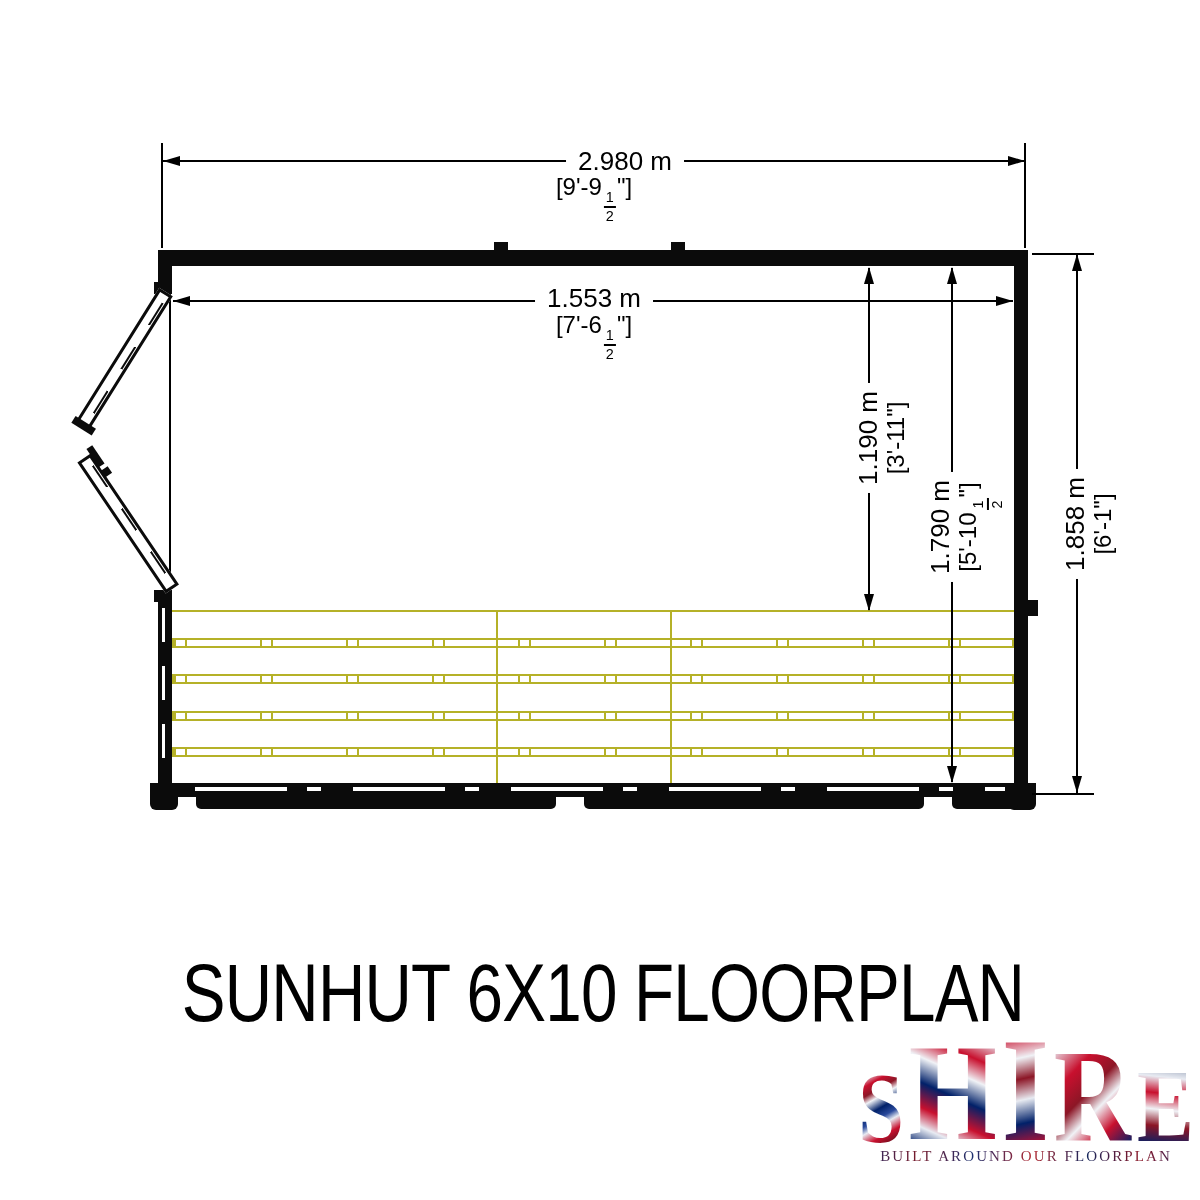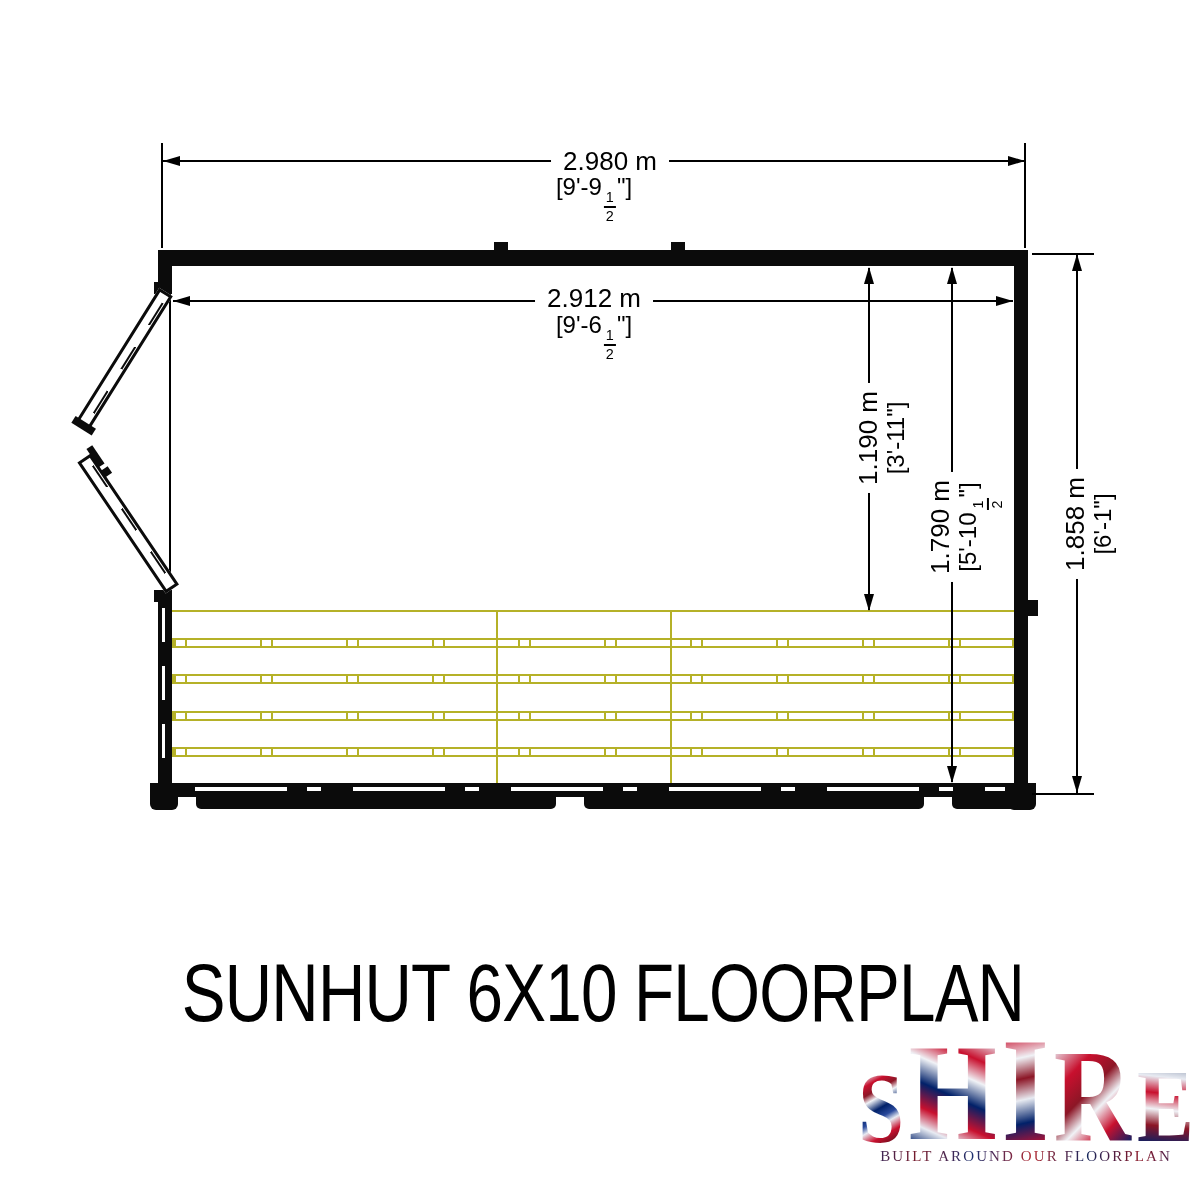--- a/index.html
+++ b/index.html
@@ -72,38 +72,38 @@
 </head>
 <body>
 
 <div class="canvas">
 
   <div class="dimline" style="left:161px;top:143px;width:2px;height:105px;"></div>
   <div class="dimline" style="left:1024px;top:143px;width:2px;height:105px;"></div>
   <div class="dimline" style="left:162px;top:160px;width:864px;height:2px;"></div>
   <div class="arr arr-l" style="left:163px;top:156px;"></div>
   <div class="arr arr-r" style="left:1008px;top:156px;"></div>
-  <div class="dimtext onln" style="left:610px;top:161px;">
+  <div class="dimtext onln" style="left:625px;top:161px;">
     <span>2.980 m</span>
   </div>
   <div class="dimtext imp" style="left:594px;top:198px;">
     <span>[9'-9</span><span class="frac">
         <span class="fn">1</span>
         <span class="fd">2</span>
       </span><span>"]</span>
   </div>
 
   <div class="dimline" style="left:173px;top:300px;width:840px;height:2px;"></div>
   <div class="arr arr-l" style="left:173px;top:296px;"></div>
   <div class="arr arr-r" style="left:996px;top:296px;"></div>
   <div class="dimtext onln" style="left:594px;top:298px;">
-    <span>2.912 m</span>
+    <span>1.553 m</span>
   </div>
   <div class="dimtext imp" style="left:594px;top:336px;">
-    <span>[9'-6</span><span class="frac">
+    <span>[7'-6</span><span class="frac">
         <span class="fn">1</span>
         <span class="fd">2</span>
       </span><span>"]</span>
   </div>
 
   <div class="wall" style="left:158px;top:250px;width:870px;height:16px;"></div>
   <div class="wall" style="left:494px;top:242px;width:14px;height:8px;"></div>
   <div class="wall" style="left:671px;top:242px;width:14px;height:8px;"></div>
   <div class="wall" style="left:1014px;top:250px;width:14px;height:547px;"></div>
   <div class="wall" style="left:1028px;top:600px;width:10px;height:16px;"></div>

